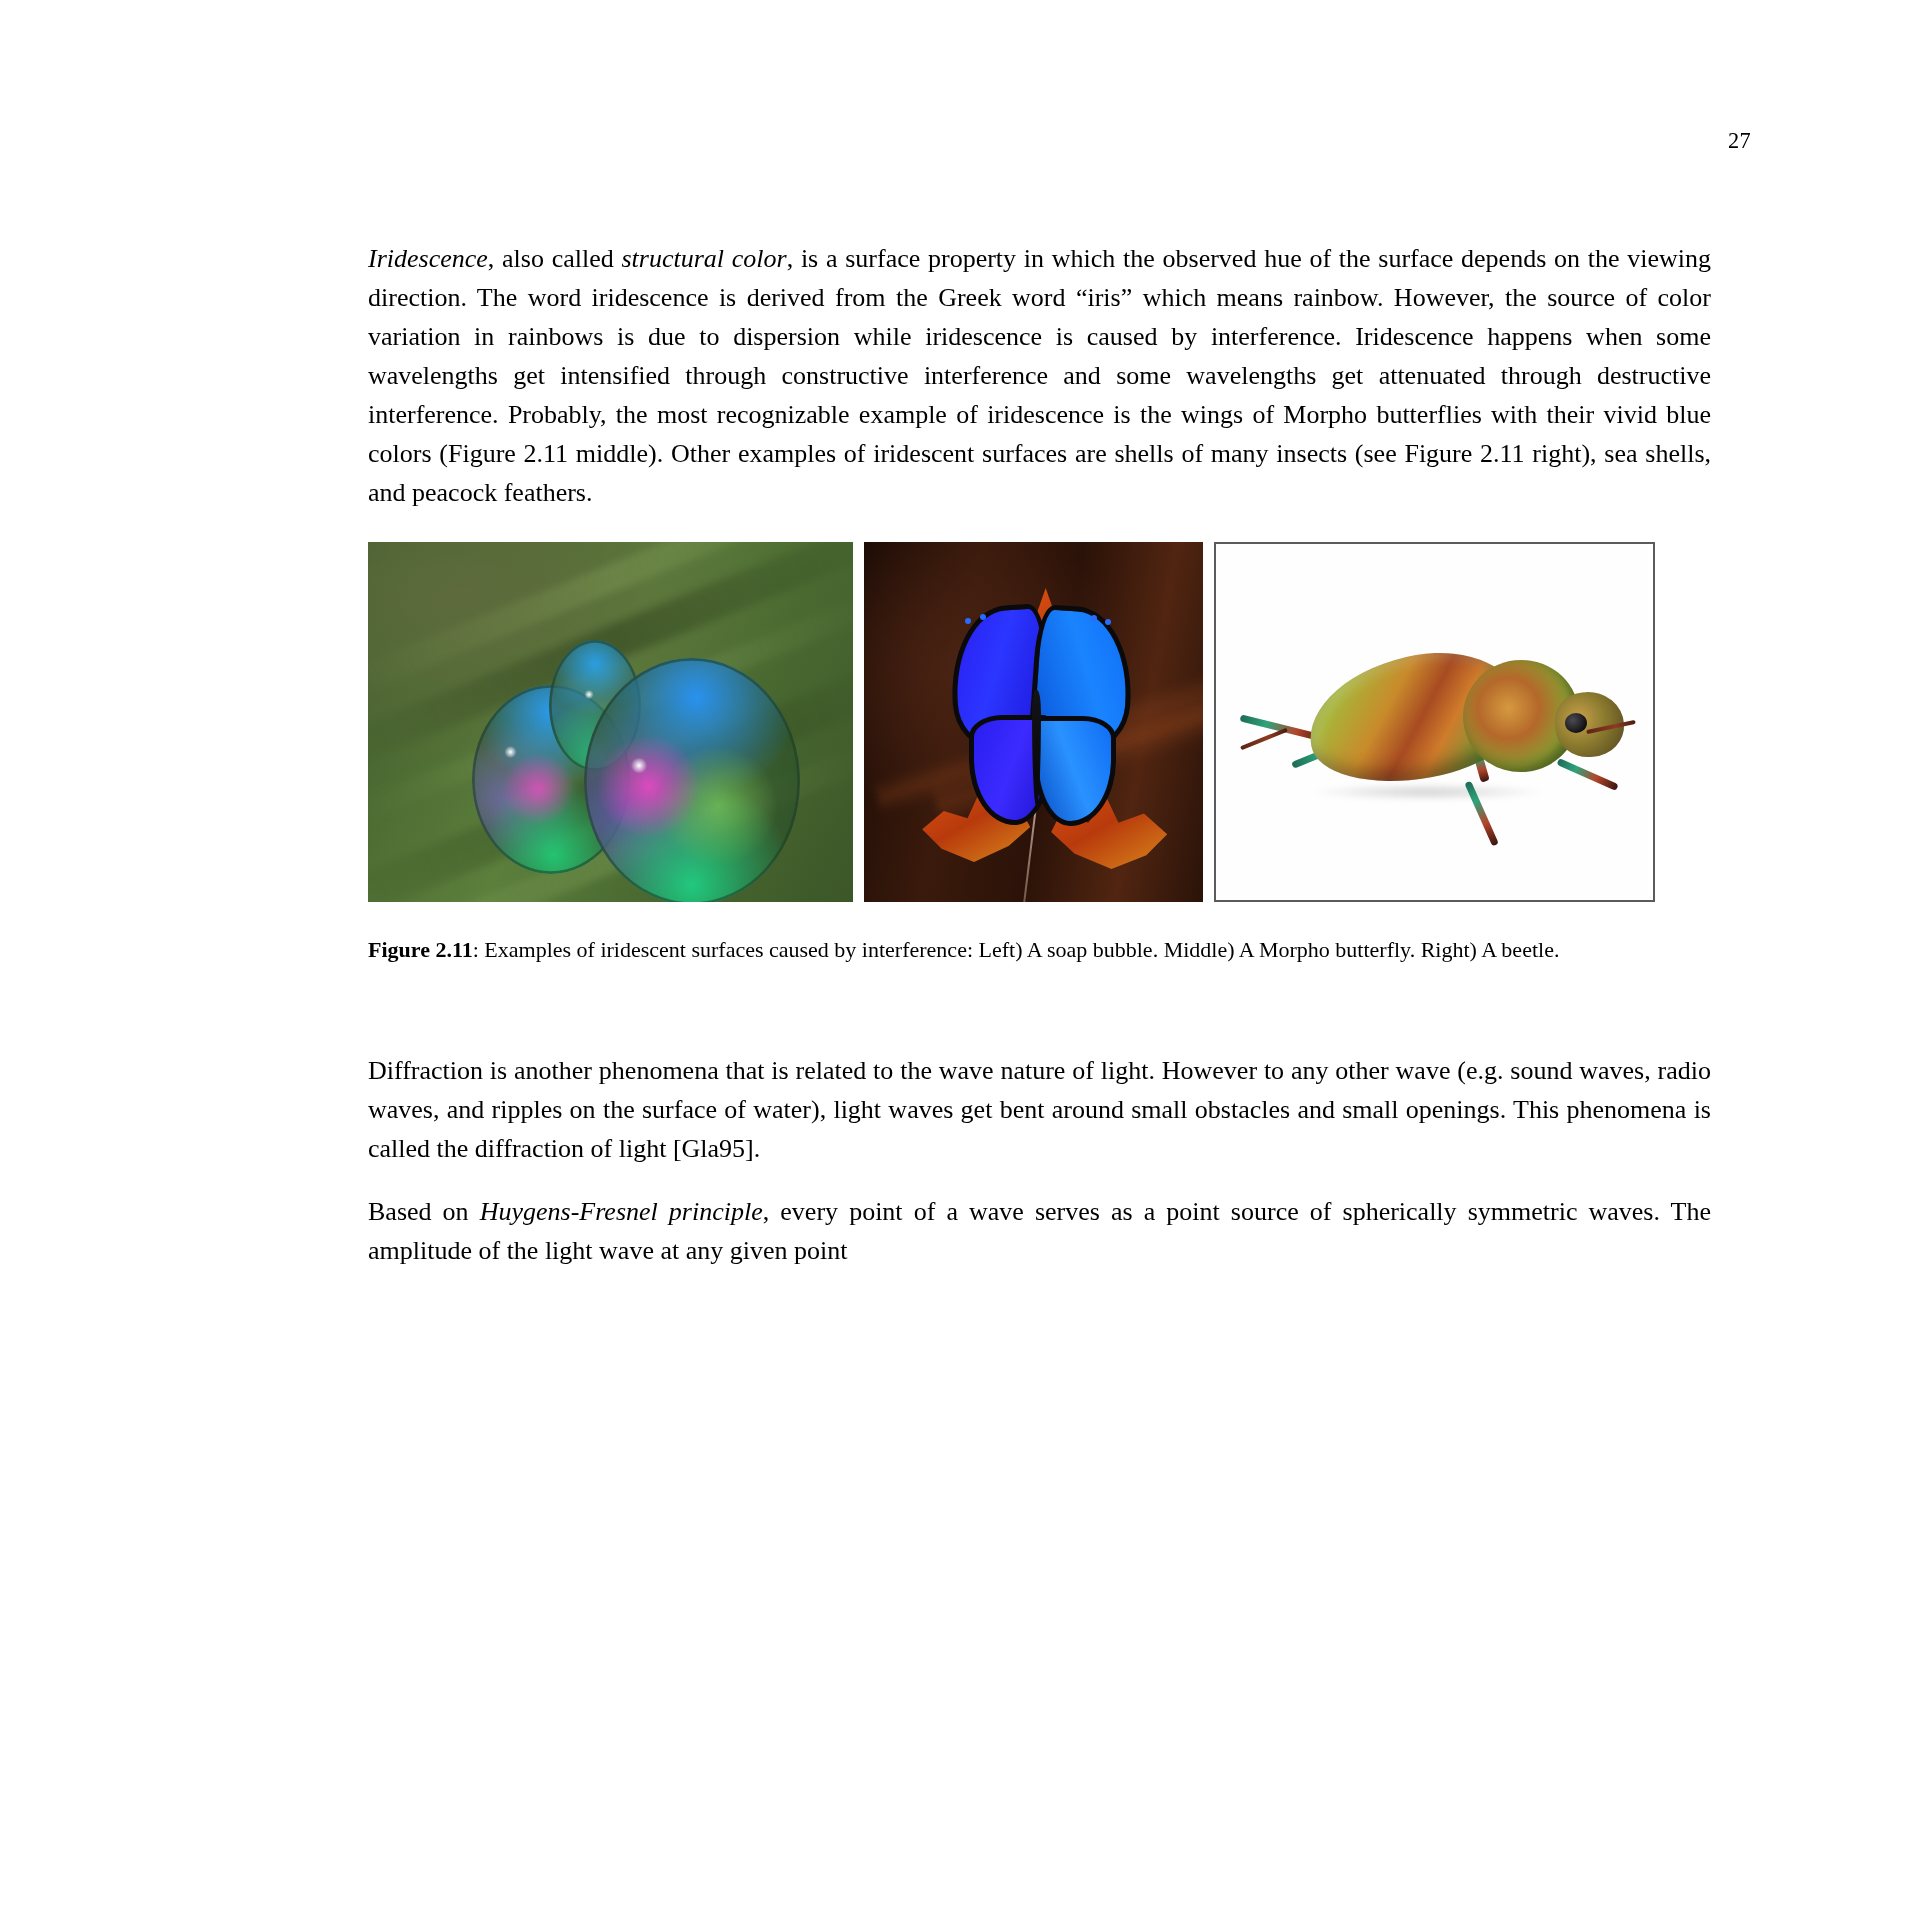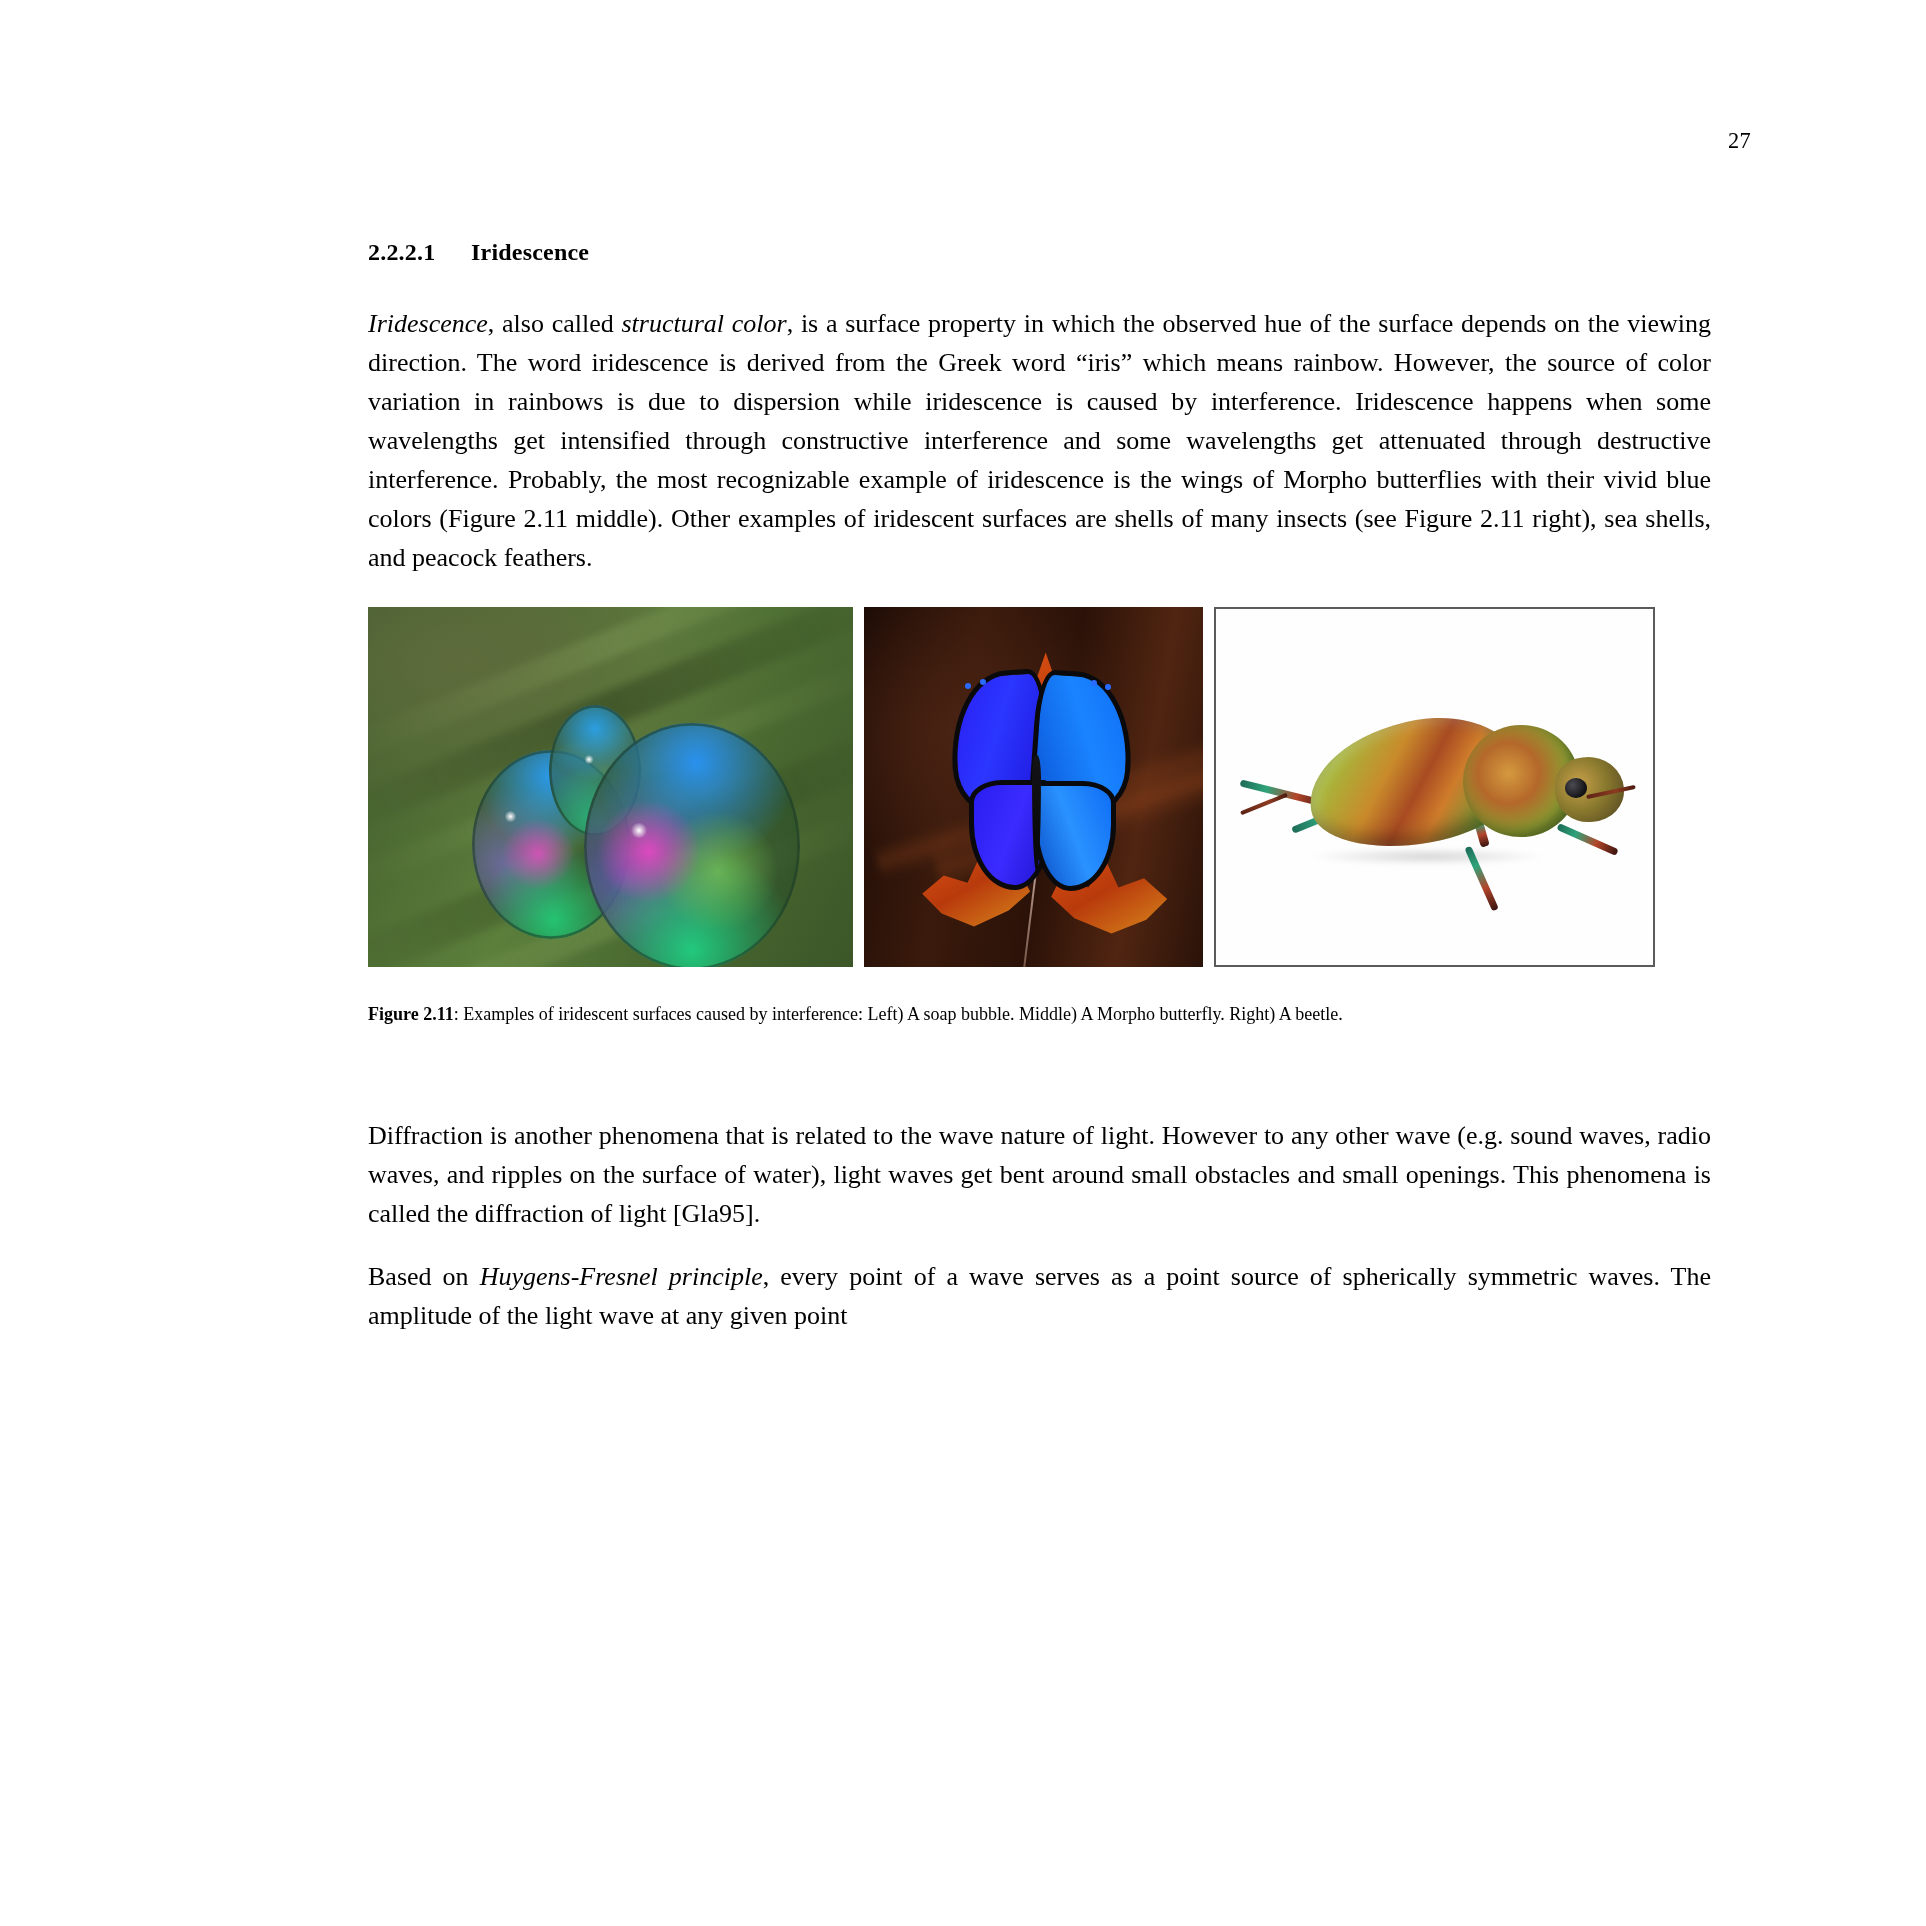--- a/index.html
+++ b/index.html
@@ -269,41 +269,38 @@
     filter: blur(2.7px);
   }
   .antenna {
     position: absolute;
     width: 50px; height: 4.2px;
     border-radius: 2.3px;
     background: linear-gradient(90deg, #5d2316 0%, #8c3b20 60%, #4a1a10 100%);
   }
 
   p.caption {
-    font-size: 18px;
+    font-size: 22px;
     line-height: 39px;
     text-align: justify;
     margin: 28px 0 0 0;
   }
   p.caption .lbl { font-weight: bold; }
 
   .gap-before-subsection { height: 82px; }
 </style>
 </head>
 <body>
 
 <div class="page">
 
   <div class="page-number">27</div>
 
   <div class="content">
 
-    <h4 class="subsubsection">
-      <span class="num">2.2.2.1</span><span>Iridescence</span>
-    </h4>
 
     <p class="body"><span class="it">Iridescence</span><span>, also called </span><span class="it">structural color</span><span>, is a surface property in which the observed hue of the surface depends on the viewing direction. The word iridescence is derived from the Greek word “iris” which means rainbow. However, the source of color variation in rainbows is due to dispersion while iridescence is caused by interference. Iridescence happens when some wavelengths get intensified through constructive interference and some wavelengths get attenuated through destructive interference. Probably, the most recognizable example of iridescence is the wings of Morpho butterflies with their vivid blue colors (Figure 2.11 middle). Other examples of iridescent surfaces are shells of many insects (see Figure 2.11 right), sea shells, and peacock feathers.</span></p>
 
     <div class="figure-block">
 
       <div class="figure-row">
 
         <div class="fig-cell">
           <div class="fig-soap">
             <div class="grass-streak" style="left:-46px; top:23px; width:578px; height:27px;"></div>

